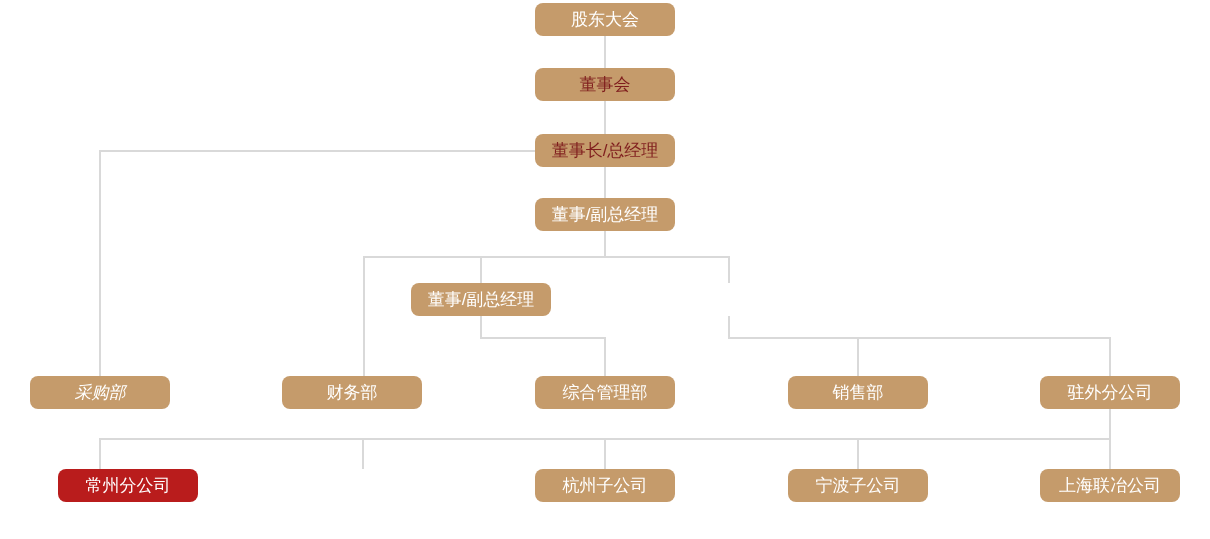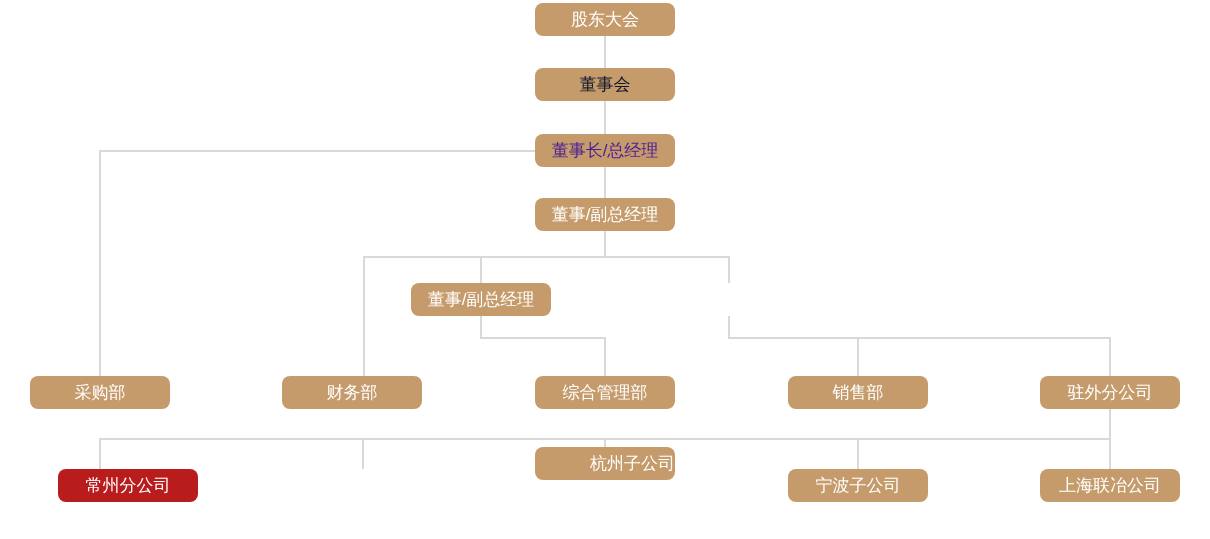--- a/index.html
+++ b/index.html
@@ -43,27 +43,27 @@
 
   <div class="c v" style="left: 1109px; top: 409px; height: 30px; background: rgb(217, 217, 217);"></div>
   <div class="c h" style="left: 99px; top: 438px; width: 1012px; background: rgb(217, 217, 217);"></div>
   <div class="c v" style="left: 99px; top: 438px; height: 31px; background: rgb(217, 217, 217);"></div>
   <div class="c v" style="left: 362px; top: 438px; height: 31px; background: rgb(217, 217, 217);"></div>
   <div class="c v" style="left: 604px; top: 438px; height: 31px; background: rgb(217, 217, 217);"></div>
   <div class="c v" style="left: 857px; top: 438px; height: 31px; background: rgb(217, 217, 217);"></div>
   <div class="c v" style="left: 1109px; top: 438px; height: 31px; background: rgb(217, 217, 217);"></div>
 
   <div class="node" style="left: 535px; top: 3px; background: rgb(197, 155, 107); color: rgb(255, 255, 255);">股东大会</div>
-  <div class="node" style="left: 535px; top: 68px; background: rgb(197, 155, 107); color: #0f172a;">董事会</div>
-  <div class="node" style="left: 535px; top: 134px; background: rgb(197, 155, 107); color: #4c1d95;">董事长/总经理</div>
+  <div class="node" style="left: 535px; top: 68px; background: rgb(197, 155, 107); color: #7f1d1d;">董事会</div>
+  <div class="node" style="left: 535px; top: 134px; background: rgb(197, 155, 107); color: #7f1d1d;">董事长/总经理</div>
   <div class="node" style="left: 535px; top: 198px; background: rgb(197, 155, 107); color: rgb(255, 255, 255);">董事/副总经理</div>
   <div class="node" style="left: 411px; top: 283px; background: rgb(197, 155, 107); color: rgb(255, 255, 255);">董事/副总经理</div>
-  <div class="node" style="left: 30px; top: 376px; background: rgb(197, 155, 107); color: rgb(255, 255, 255);">采购部</div>
+  <div class="node" style="left: 30px; top: 376px; background: rgb(197, 155, 107); color: rgb(255, 255, 255); font-style: italic;">采购部</div>
   <div class="node" style="left: 282px; top: 376px; background: rgb(197, 155, 107); color: rgb(255, 255, 255);">财务部</div>
   <div class="node" style="left: 535px; top: 376px; background: rgb(197, 155, 107); color: rgb(255, 255, 255);">综合管理部</div>
   <div class="node" style="left: 788px; top: 376px; background: rgb(197, 155, 107); color: rgb(255, 255, 255);">销售部</div>
   <div class="node" style="left: 1040px; top: 376px; background: rgb(197, 155, 107); color: rgb(255, 255, 255);">驻外分公司</div>
   <div class="node" style="left: 30px; top: 469px; background: #b91c1c; color: rgb(255, 255, 255); margin-left: 28px;">常州分公司</div>
-  <div class="node" style="left: 535px; top: 447px; background: rgb(197, 155, 107); color: rgb(255, 255, 255); text-align: right;">杭州子公司</div>
+  <div class="node" style="left: 535px; top: 469px; background: rgb(197, 155, 107); color: rgb(255, 255, 255);">杭州子公司</div>
   <div class="node" style="left: 788px; top: 469px; background: rgb(197, 155, 107); color: rgb(255, 255, 255);">宁波子公司</div>
   <div class="node" style="left: 1040px; top: 469px; background: rgb(197, 155, 107); color: rgb(255, 255, 255);">上海联冶公司</div>
 
 </div>
 
 </body></html>

